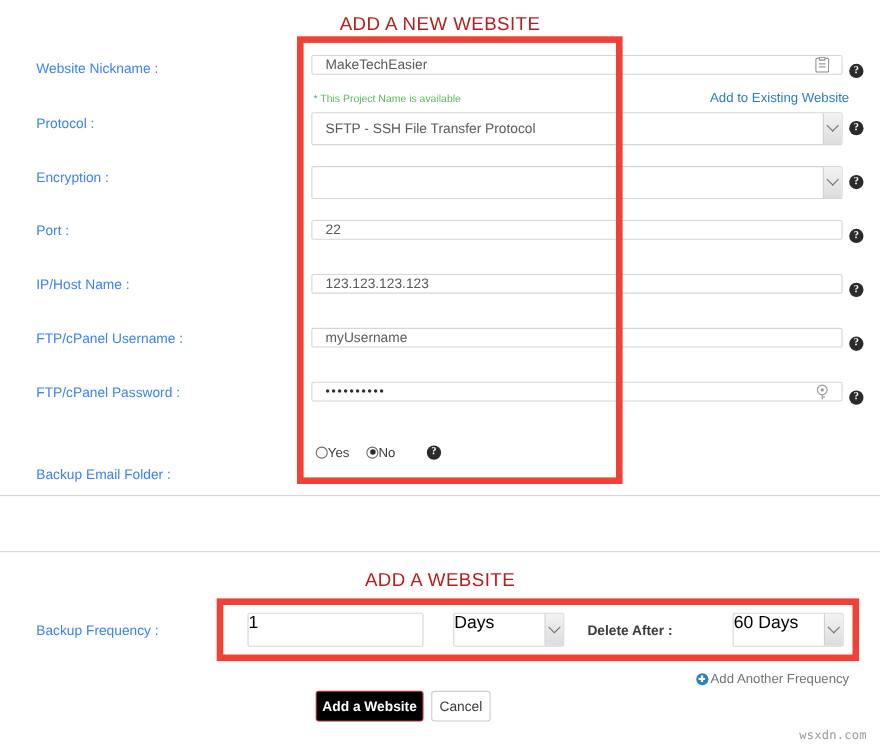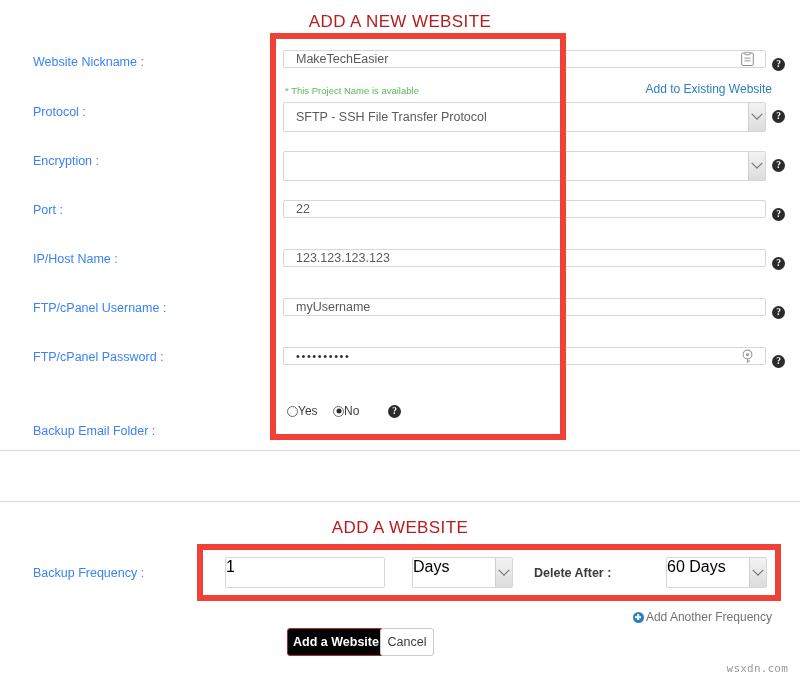--- a/index.html
+++ b/index.html
@@ -269,21 +269,21 @@
     border: 1px solid #a92c32;
     border-radius: 3px;
     font-size: 12.5px;
     line-height: 26px;
     text-align: center;
     cursor: pointer;
     font-weight: bold;
   }
   #btn-cancel {
     position: absolute;
-    left: 380px; top: 628px;
+    left: 392px; top: 628px;
     width: 54px; height: 28px;
     background: #ffffff;
     color: #3b3b3b;
     border: 1px solid #cccccc;
     border-radius: 3px;
     font-size: 12.5px;
     line-height: 26px;
     text-align: center;
     cursor: pointer;
   }

